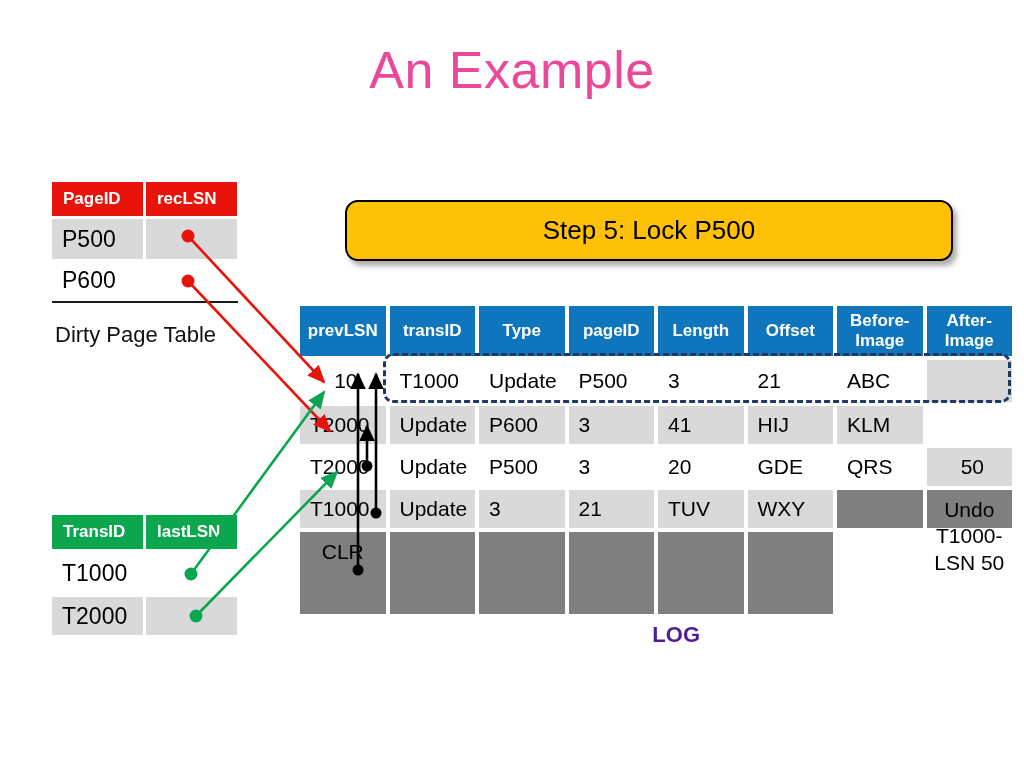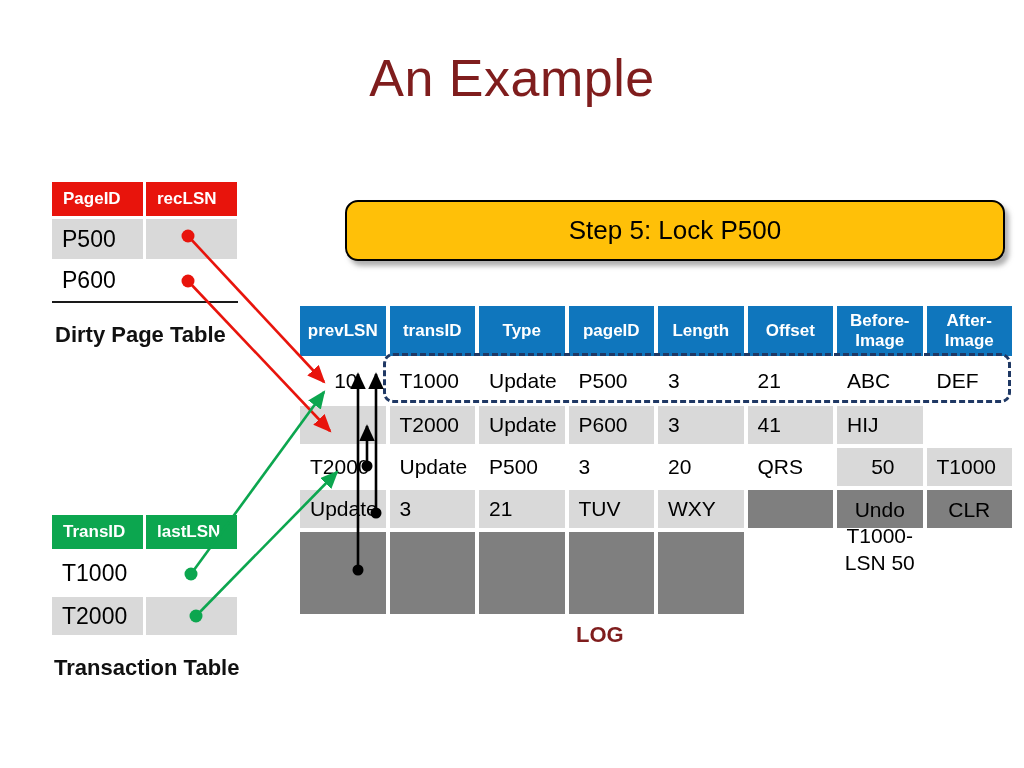--- a/index.html
+++ b/index.html
@@ -7,32 +7,32 @@
   body { font-family: "Liberation Sans", sans-serif; }
   .slide {
     position: relative;
     width: 1024px;
     height: 768px;
     background: #ffffff;
     overflow: hidden;
   }
   .title {
     position: absolute;
-    top: 48px; left: 0; width: 100%;
+    top: 40px; left: 0; width: 100%;
     text-align: center;
     font-size: 52px;
     font-weight: 400;
-    color: #7f1d1d;
+    color: #ec4899;
     letter-spacing: 0.5px;
   }
   
   .callout {
     position: absolute;
     left: 345px; top: 200px;
-    width: 660px; height: 61px;
+    width: 608px; height: 61px;
     background: #FFC008;
     border: 2.5px solid #000000;
     border-radius: 13px;
     box-shadow: 4px 5px 5px rgba(110,110,110,0.55);
     display: flex; align-items: center; justify-content: center;
     font-size: 26px;
     color: #000000;
   }
   
   .side-grid {
@@ -55,21 +55,21 @@
   }
   .bg-gray { background: #D9D9D9; }
   .underline-bar {
     position: absolute;
     left: 52px; top: 301px;
     width: 186px; height: 2px;
     background: #1a1a1a;
   }
   .side-label {
     position: absolute;
-    font-size: 22px; font-weight: bold; color: #111111;
+    font-size: 22px; font-weight: normal; color: #111111;
   }
   .dirty-label { left: 55px; top: 322px; }
   .trans-label { left: 54px; top: 655px; }
   
   .log-grid {
     position: absolute;
     left: 300px; top: 306px;
     display: grid;
     grid-template-columns: repeat(8, 85.5px);
     grid-template-rows: 50px 42px 38px 38px 38px 82px;
@@ -96,22 +96,22 @@
     position: absolute;
     left: 383px; top: 353px;
     width: 628px; height: 50px;
     border: 3.5px dashed #1F3864;
     border-radius: 10px;
     pointer-events: none;
   }
   .log-label {
     position: absolute;
     left: 576px; top: 622px; width: 124px;
-    text-align: left;
-    font-size: 22px; font-weight: bold; color: #7f1d1d;
+    text-align: right;
+    font-size: 22px; font-weight: bold; color: #4c1d95;
   }
   .overlay {
     position: absolute;
     left: 0; top: 0; width: 1024px; height: 768px;
     pointer-events: none;
   }
 </style>
 </head>
 <body>
 
@@ -135,21 +135,20 @@
   <div class="side-label dirty-label">Dirty Page Table</div>
 
   <div class="side-grid trans-grid">
     <div class="hdr-cell hdr-green">TransID</div>
     <div class="hdr-cell hdr-green">lastLSN</div>
     <div class="side-cell">T1000</div>
     <div class="side-cell"></div>
     <div class="side-cell bg-gray">T2000</div>
     <div class="side-cell bg-gray"></div>
   </div>
-  <div class="side-label trans-label">Transaction Table</div>
 
   <div class="log-grid">
 
     <div class="log-hdr">prevLSN</div>
     <div class="log-hdr">transID</div>
     <div class="log-hdr">Type</div>
     <div class="log-hdr">pageID</div>
     <div class="log-hdr">Length</div>
     <div class="log-hdr">Offset</div>
     <div class="log-hdr">Before-
@@ -157,36 +156,37 @@
     <div class="log-hdr">After-
 Image</div>
 
     <div class="log-cell prev">10</div>
     <div class="log-cell">T1000</div>
     <div class="log-cell">Update</div>
     <div class="log-cell">P500</div>
     <div class="log-cell">3</div>
     <div class="log-cell">21</div>
     <div class="log-cell">ABC</div>
-    <div class="log-cell">DEF</div>
 
     <div class="log-cell prev c-gray"></div>
     <div class="log-cell c-gray">T2000</div>
     <div class="log-cell c-gray">Update</div>
     <div class="log-cell c-gray">P600</div>
     <div class="log-cell c-gray">3</div>
     <div class="log-cell c-gray">41</div>
     <div class="log-cell c-gray">HIJ</div>
+    <div class="log-cell c-gray">KLM</div>
 
     <div class="log-cell prev"></div>
     <div class="log-cell">T2000</div>
     <div class="log-cell">Update</div>
     <div class="log-cell">P500</div>
     <div class="log-cell">3</div>
     <div class="log-cell">20</div>
+    <div class="log-cell">GDE</div>
     <div class="log-cell">QRS</div>
 
     <div class="log-cell prev c-gray">50</div>
     <div class="log-cell c-gray">T1000</div>
     <div class="log-cell c-gray">Update</div>
     <div class="log-cell c-gray">3</div>
     <div class="log-cell c-gray">21</div>
     <div class="log-cell c-gray">TUV</div>
     <div class="log-cell c-gray">WXY</div>
 

